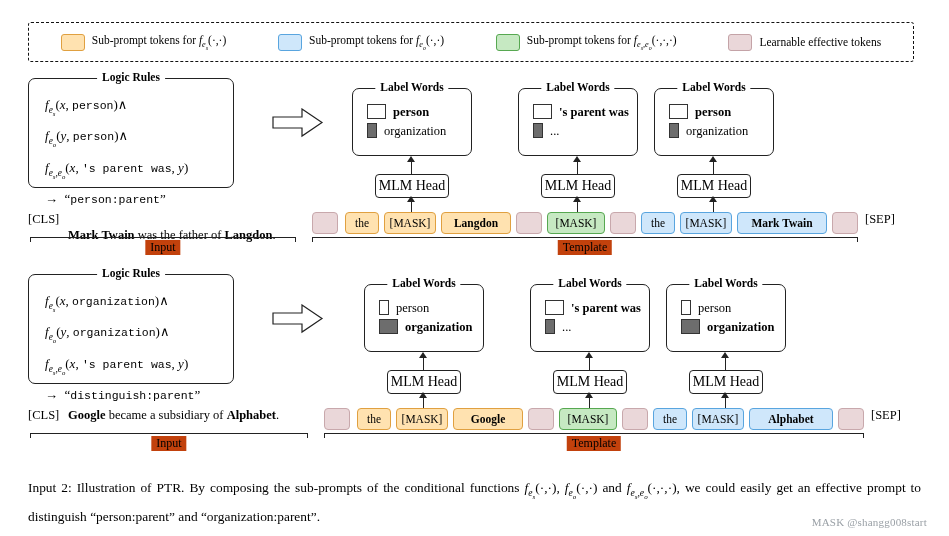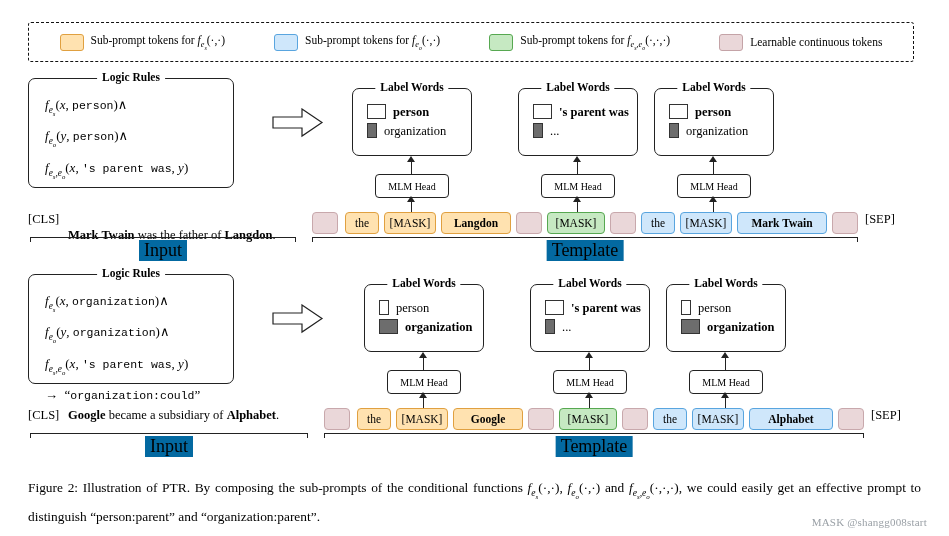--- a/index.html
+++ b/index.html
@@ -27,38 +27,38 @@
         display:flex;align-items:center;justify-content:center;font-size:11.5px;white-space:nowrap;}
   .c-learn{background:#ead7d9;border-color:#c8a8ac;}
   .c-es{background:#ffe2b0;border-color:#e0a040;}
   .c-eo{background:#cfe7fb;border-color:#59a5df;}
   .c-eseo{background:#c6e9c2;border-color:#57a851;}
 
   .plain{position:absolute;font-size:12.5px;white-space:nowrap;}
 
   
   .mlm{position:absolute;width:72px;height:22px;border:1.1px solid #222;border-radius:4px;background:#fff;
-       display:flex;align-items:center;justify-content:center;font-size:10px;}
+       display:flex;align-items:center;justify-content:center;font-size:14px;}
   .vline{position:absolute;background:#222;width:1.2px;}
   .ahead{position:absolute;width:0;height:0;border-left:4.5px solid transparent;border-right:4.5px solid transparent;
          border-bottom:6px solid #222;}
 
   
   .lw{font-size:12.5px;line-height:18px;}
   .lw-row{display:flex;align-items:center;gap:7px;height:19px;}
   .bar{width:17px;height:13px;border:1.1px solid #333;background:#fff;}
   .bar-fill{background:#6d6d6d;}
   .bar-small{width:8px;}
 
   
   .bigarrow{position:absolute;}
   .ulinewrap{position:absolute;height:16px;}
   .uline{position:absolute;top:0;height:1.1px;background:#222;left:0;right:0;}
   .utick{position:absolute;top:0;width:1.1px;height:5px;background:#222;}
-  .ulabel{position:absolute;top:3px;left:50%;transform:translateX(-50%);background:#0369a1;padding:0 5px;font-size:18px;}
+  .ulabel{position:absolute;top:3px;left:50%;transform:translateX(-50%);background:#c2410c;padding:0 5px;font-size:12px;}
 
   .caption{position:absolute;left:28px;top:478px;width:893px;font-size:13.4px;line-height:20px;text-align:justify;}
   .wm{position:absolute;right:22px;top:516px;font-size:11px;color:#9aa0a6;letter-spacing:.2px;}
   sub{font-size:.72em;}
 </style>
 </head>
 <body>
 
 <div class="legend">
   <div class="legend-item">
@@ -68,30 +68,31 @@
   <div class="legend-item">
     <span class="swatch sw-eo"></span>
     <span>Sub-prompt tokens for <i>f</i><sub><i>e<sub>o</sub></i></sub>(·,·)</span>
   </div>
   <div class="legend-item">
     <span class="swatch sw-eseo"></span>
     <span>Sub-prompt tokens for <i>f</i><sub><i>e<sub>s</sub>,e<sub>o</sub></i></sub>(·,·,·)</span>
   </div>
   <div class="legend-item">
     <span class="swatch sw-learn"></span>
-    <span>Learnable continuous tokens</span>
+    <span>Learnable effective tokens</span>
   </div>
 </div>
 
 <div class="rbox" style="left:28px;top:78px;width:206px;height:110px;">
   <div class="rbox-title">Logic Rules</div>
   <div class="logic-body">
     <div><i>f</i><sub><i>e<sub>s</sub></i></sub>(<i>x</i>,&nbsp;<span class="mono">person</span>)∧</div>
     <div><i>f</i><sub><i>e<sub>o</sub></i></sub>(<i>y</i>,&nbsp;<span class="mono">person</span>)∧</div>
     <div><i>f</i><sub><i>e<sub>s</sub>,e<sub>o</sub></i></sub>(<i>x</i>,&nbsp;<span class="mono">'s parent was</span>,&nbsp;<i>y</i>)</div>
+    <div>→ &nbsp;“<span class="mono">person:parent</span>”</div>
   </div>
 </div>
 
 <svg class="bigarrow" style="left:272px;top:108px;" width="52" height="30">
   <polygon points="1,9 30,9 30,1 50,14.5 30,28 30,20 1,20" fill="#fff" stroke="#222" stroke-width="1.2"></polygon>
 </svg>
 
 <div class="rbox" style="left:352px;top:88px;width:120px;height:68px;">
   <div class="rbox-title">Label Words</div>
   <div style="padding:13px 0 0 14px;" class="lw">
@@ -180,21 +181,21 @@
     <div class="utick" style="right:0;"></div>
   <div class="ulabel">Template</div>
 </div>
 
 <div class="rbox" style="left:28px;top:274px;width:206px;height:110px;">
   <div class="rbox-title">Logic Rules</div>
   <div class="logic-body">
     <div><i>f</i><sub><i>e<sub>s</sub></i></sub>(<i>x</i>,&nbsp;<span class="mono">organization</span>)∧</div>
     <div><i>f</i><sub><i>e<sub>o</sub></i></sub>(<i>y</i>,&nbsp;<span class="mono">organization</span>)∧</div>
     <div><i>f</i><sub><i>e<sub>s</sub>,e<sub>o</sub></i></sub>(<i>x</i>,&nbsp;<span class="mono">'s parent was</span>,&nbsp;<i>y</i>)</div>
-    <div>→ &nbsp;“<span class="mono">organization:could</span>”</div>
+    <div>→ &nbsp;“<span class="mono">distinguish:parent</span>”</div>
   </div>
 </div>
 
 <svg class="bigarrow" style="left:272px;top:304px;" width="52" height="30">
   <polygon points="1,9 30,9 30,1 50,14.5 30,28 30,20 1,20" fill="#fff" stroke="#222" stroke-width="1.2"></polygon>
 </svg>
 
 <div class="rbox" style="left:364px;top:284px;width:120px;height:68px;">
   <div class="rbox-title">Label Words</div>
   <div style="padding:13px 0 0 14px;" class="lw">
@@ -278,19 +279,19 @@
   <div class="ulabel">Input</div>
 </div>
 <div class="ulinewrap" style="left:324px;top:433px;width:540px;">
   <div class="uline"></div>
     <div class="utick" style="left:0;"></div>
     <div class="utick" style="right:0;"></div>
   <div class="ulabel">Template</div>
 </div>
 
 <div class="caption">
-  <span>Figure 2:</span>
+  <span>Input 2:</span>
   Illustration of PTR. By composing the sub-prompts of the conditional functions
   <i>f</i><sub><i>e<sub>s</sub></i></sub>(·,·), <i>f</i><sub><i>e<sub>o</sub></i></sub>(·,·) and
   <i>f</i><sub><i>e<sub>s</sub>,e<sub>o</sub></i></sub>(·,·,·), we could easily get an effective prompt to distinguish “person:parent” and “organization:parent”.
 </div>
 
 <div class="wm">MASK @shangg008start</div>
 
 </body></html>

